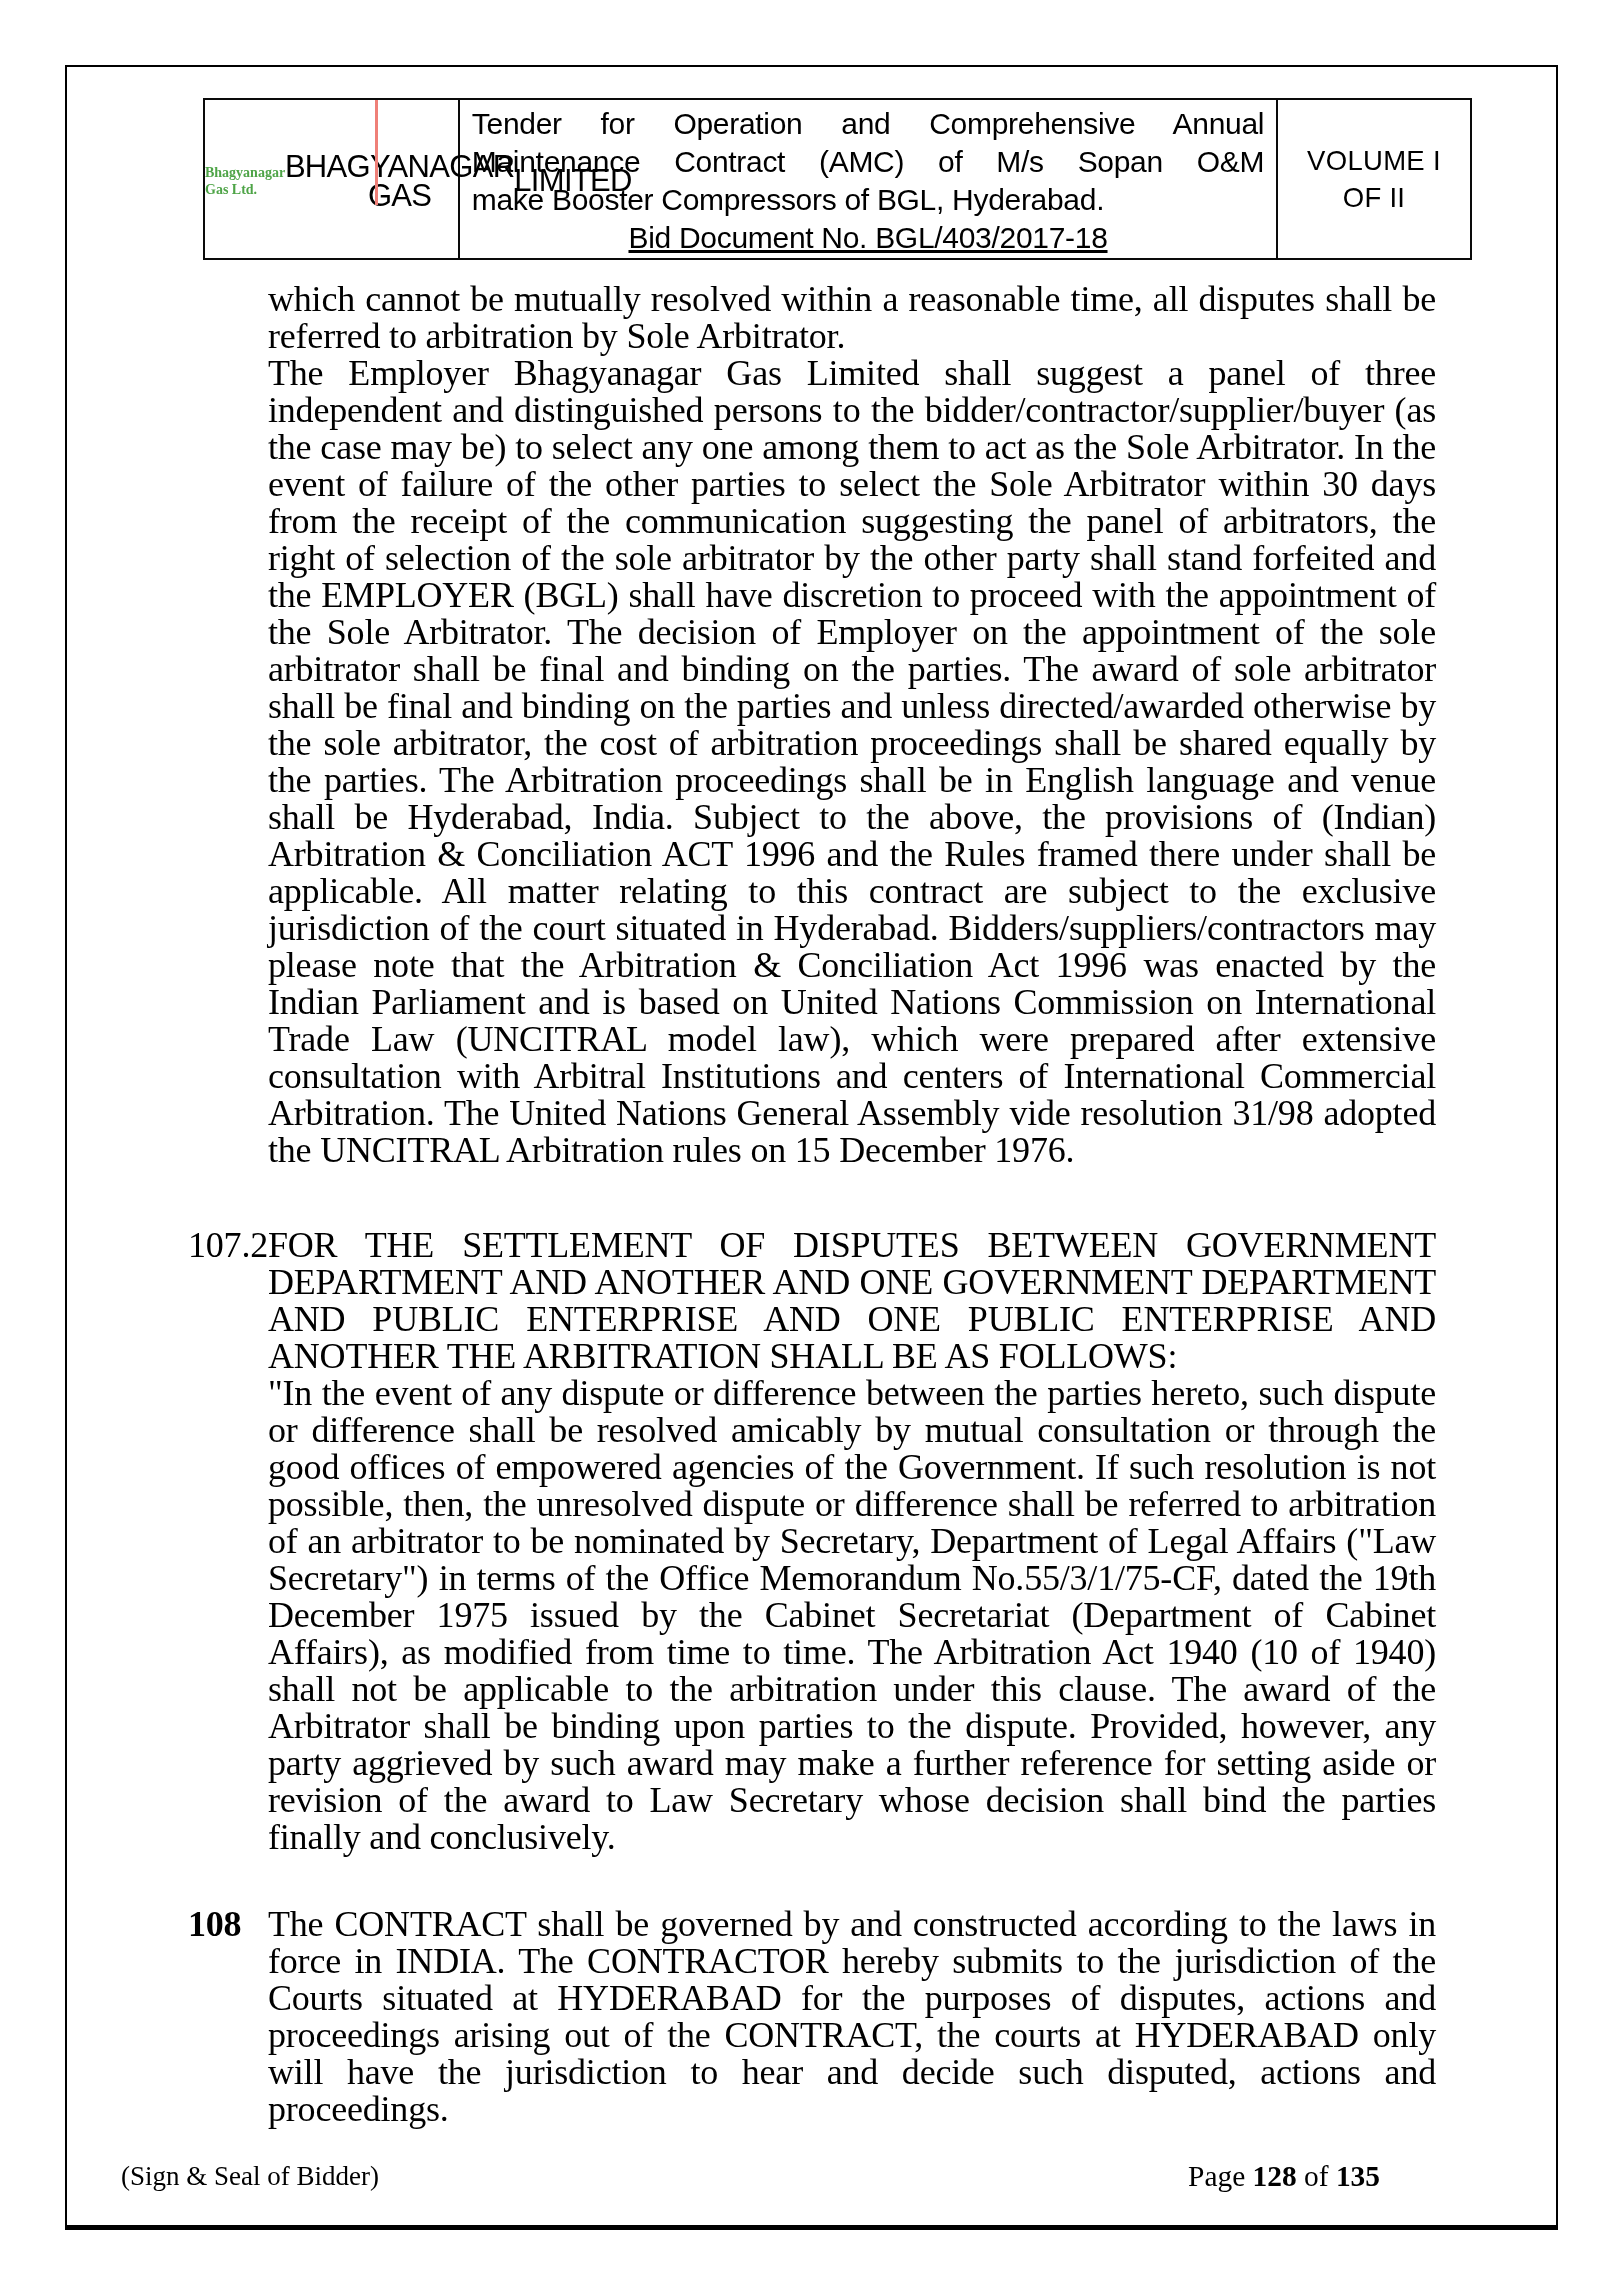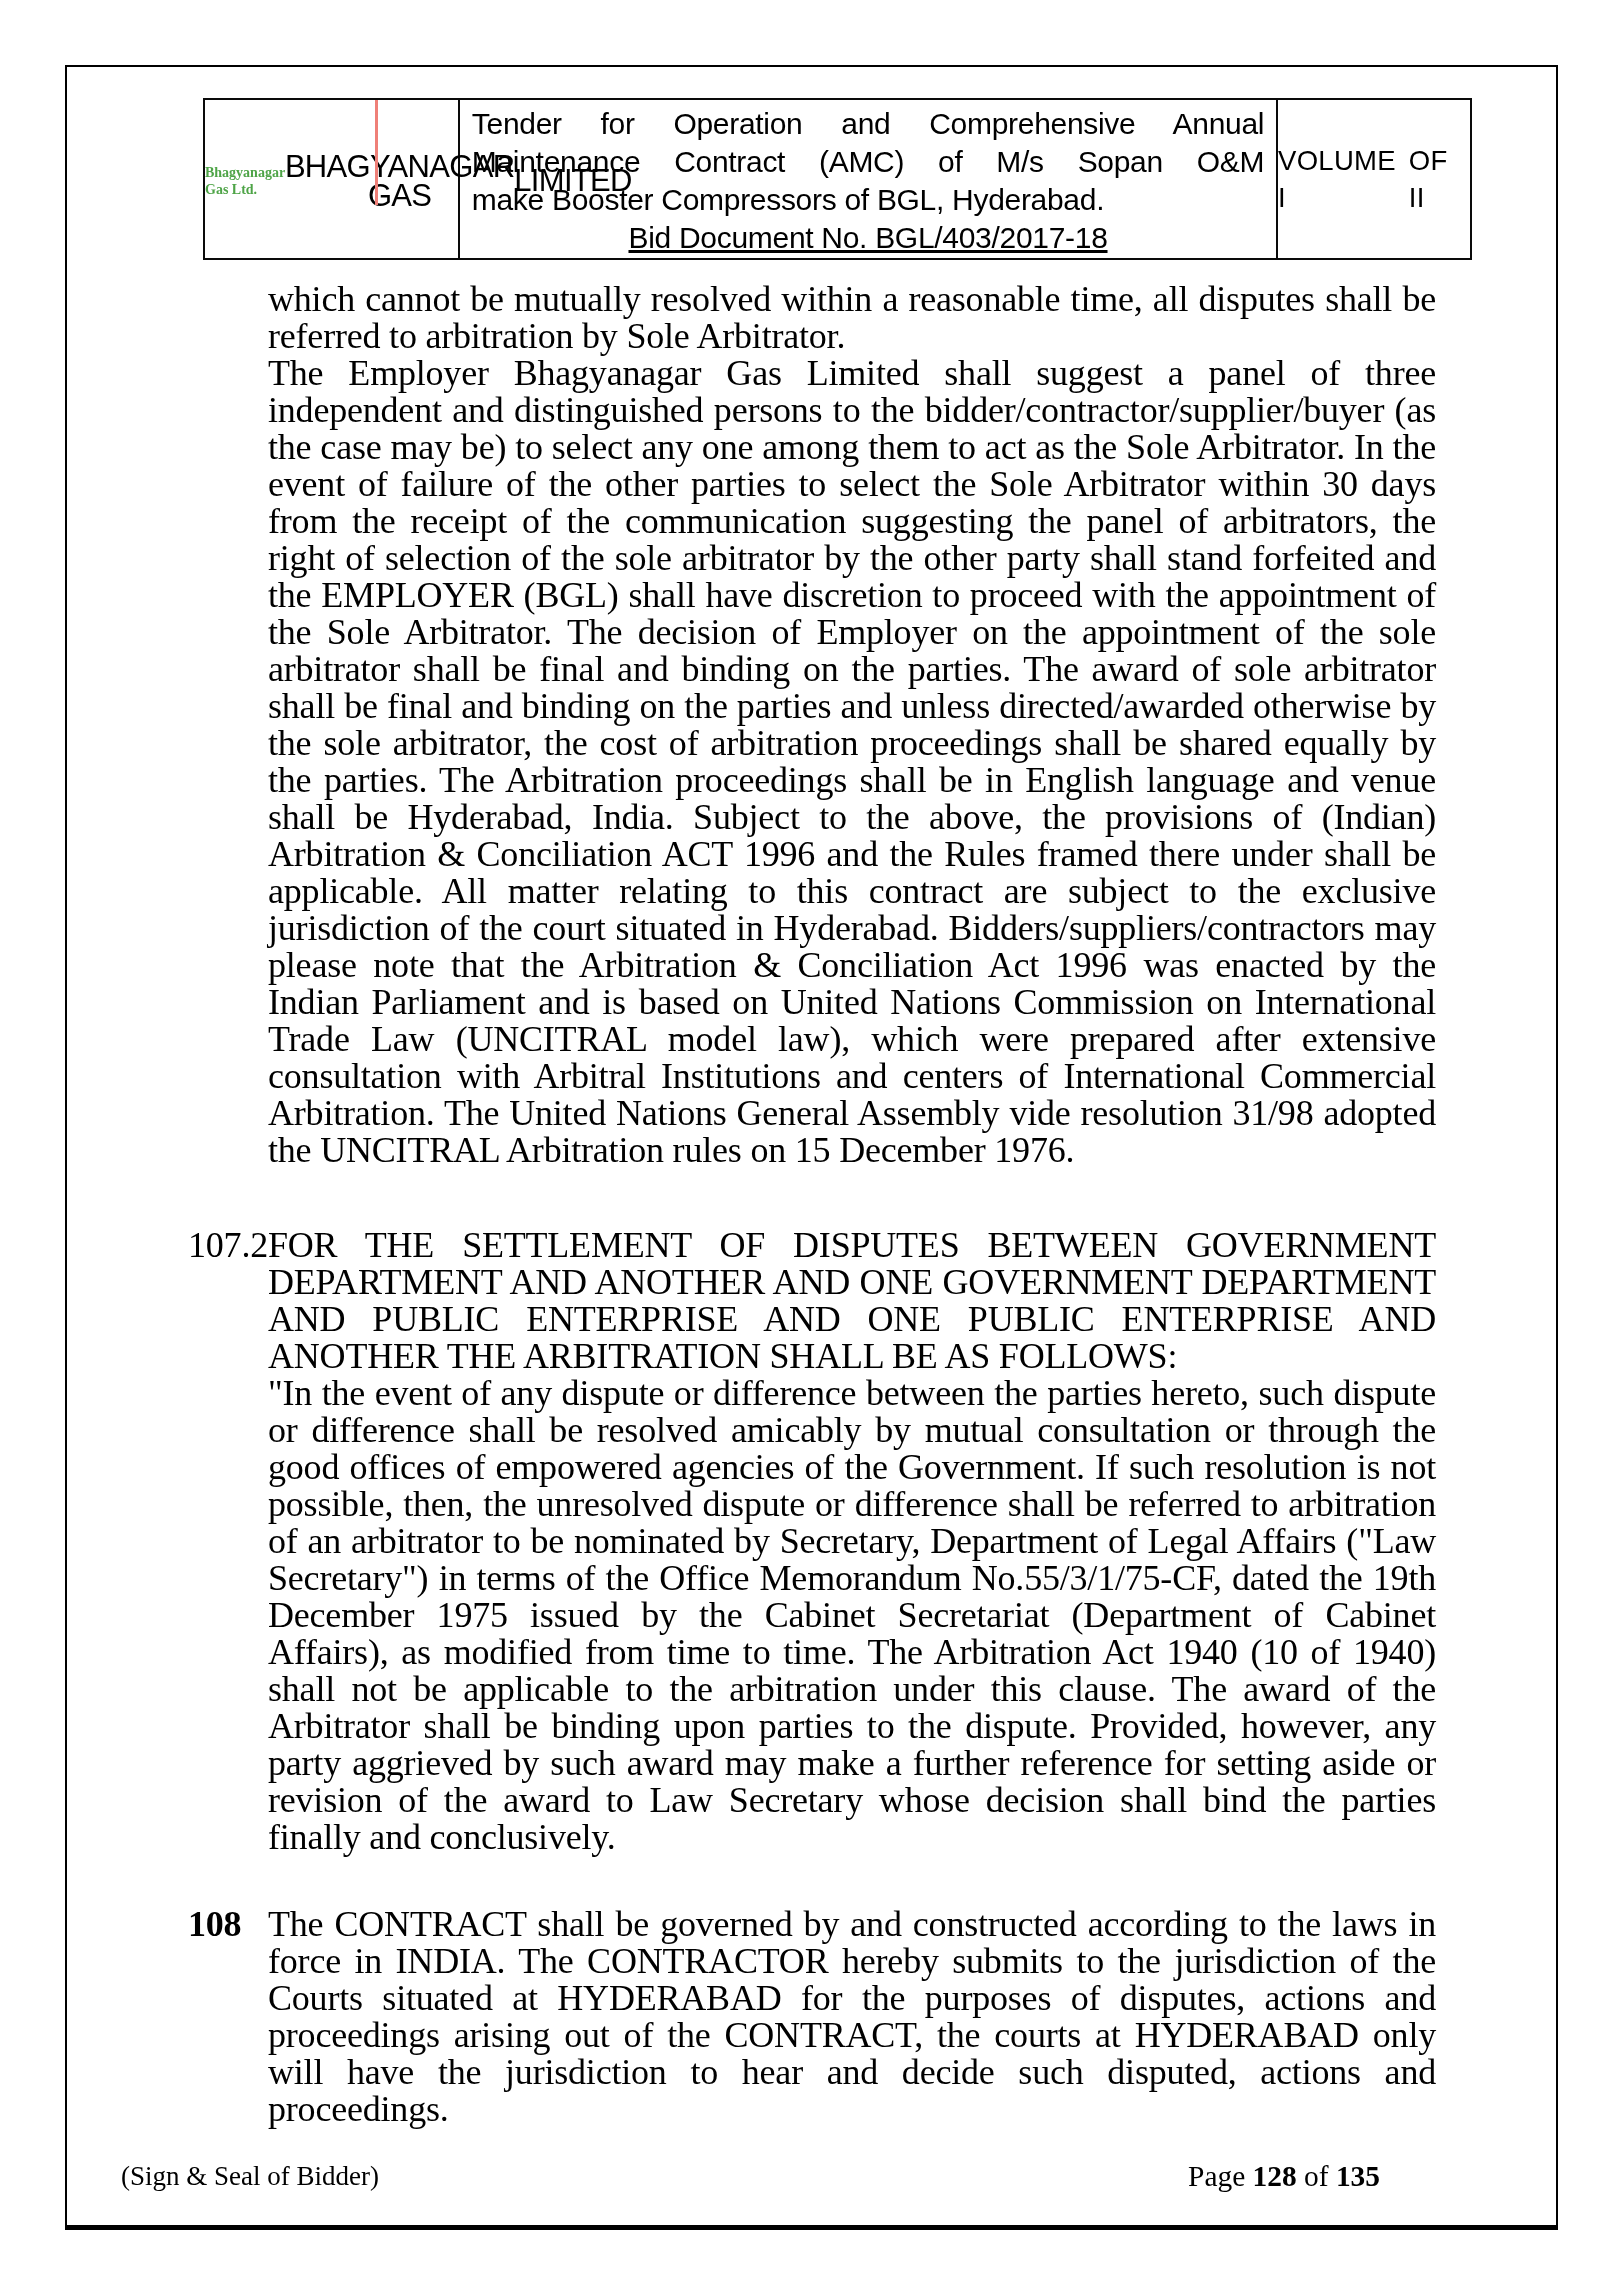--- a/index.html
+++ b/index.html
@@ -62,21 +62,21 @@
     padding:4.6px 11.8px 0 11.8px;
     font-family:"Liberation Sans", sans-serif;
     font-size:30px; line-height:38px;
     letter-spacing:-0.3px;
   }
   .title-line-justify { text-align:justify; text-align-last:justify; }
   .title-line-plain { text-align:left; }
   .title-line-center { text-align:center;text-decoration:underline; }
   .volume-cell {
     width:192px; flex:none;
-    display:flex; flex-direction:row;
+    display:flex; flex-direction:column;
     align-items:center; justify-content:center;
     font-family:"Liberation Sans", sans-serif;
     font-size:27.5px; line-height:37px;
     letter-spacing:0.3px;
   }
 
   
   .doc-body {
     position:absolute; left:188px; top:281px;
     width:1248px;

